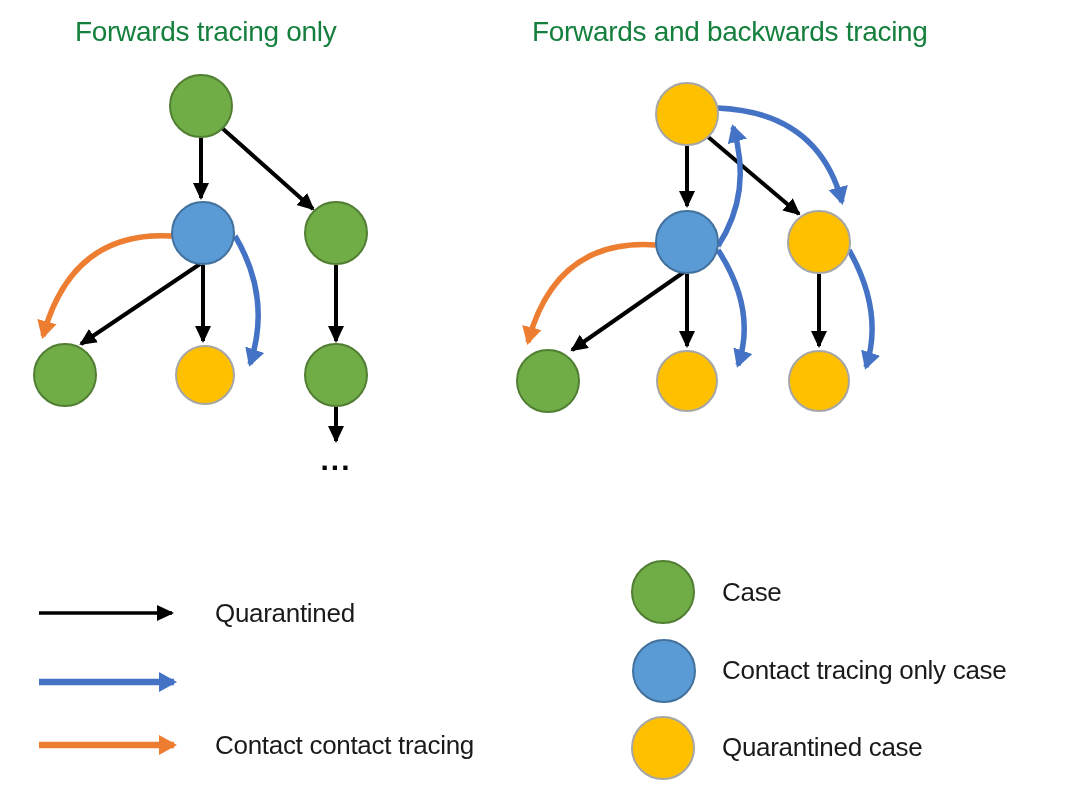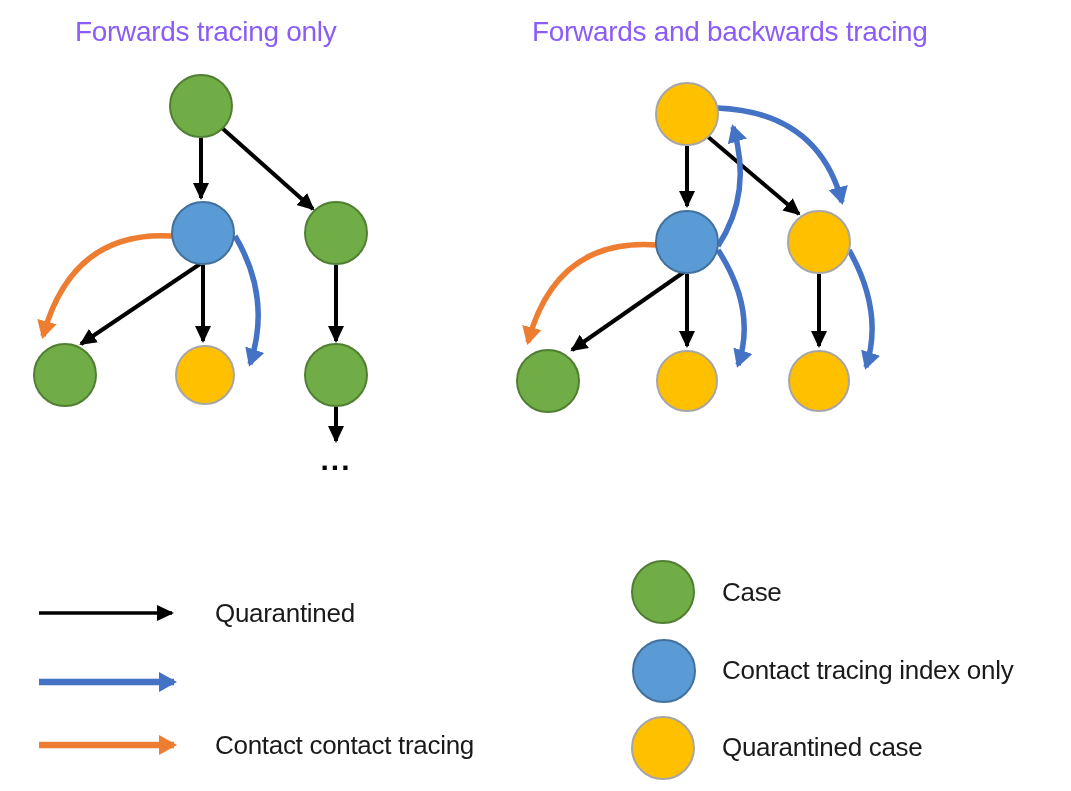--- a/index.html
+++ b/index.html
@@ -3,21 +3,21 @@
 <meta charset="utf-8">
 <style>
   html,body{margin:0;padding:0;background:#ffffff;}
   .canvas{
     position:relative;width:1071px;height:791px;background:#ffffff;
     font-family:"Liberation Sans",sans-serif;overflow:hidden;color:#1a1a1a;
   }
   .canvas svg{position:absolute;left:0;top:0;}
   .title{
     position:absolute;font-size:28px;letter-spacing:-0.3px;
-    white-space:nowrap;color:#8b5cf6;
+    white-space:nowrap;color:#15803d;
   }
   .title-left{left:75px;top:16px;}
   .title-right{left:488px;top:16px;margin-left:44px;}
   .ellipsis{
     position:absolute;left:311px;top:444px;width:50px;text-align:center;
     font-size:30px;font-weight:bold;color:#000;letter-spacing:2px;line-height:32px;
   }
   .legend-label{
     position:absolute;font-size:26px;letter-spacing:-0.3px;line-height:32px;
     white-space:nowrap;color:#1a1a1a;
@@ -88,16 +88,16 @@
 
   <div class="title title-left">Forwards tracing only</div>
   <div class="title title-right">Forwards and backwards tracing</div>
 
   <div class="ellipsis">...</div>
 
   <div class="legend-label al-0">Quarantined</div>
   <div class="legend-label al-2">Contact contact tracing</div>
 
   <div class="legend-label nl-0">Case</div>
-  <div class="legend-label nl-1">Contact tracing index only</div>
+  <div class="legend-label nl-1">Contact tracing only case</div>
   <div class="legend-label nl-2">Quarantined case</div>
 
 </div>
 
 </body></html>

